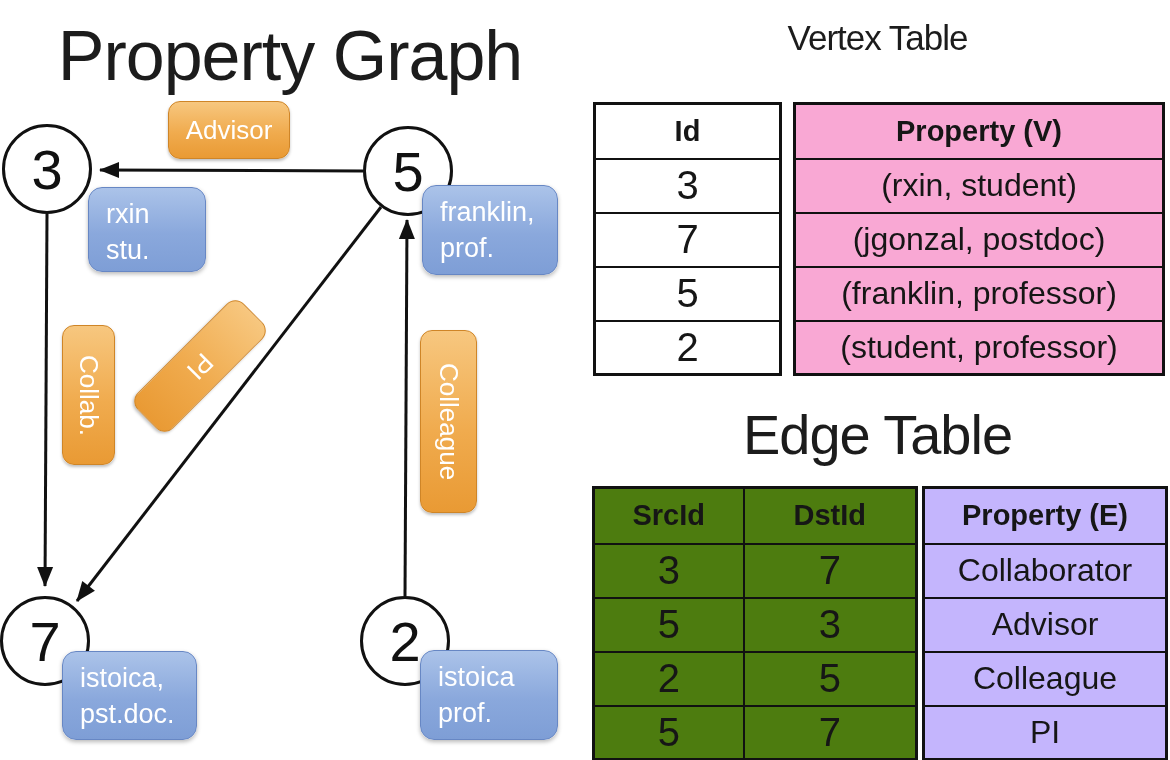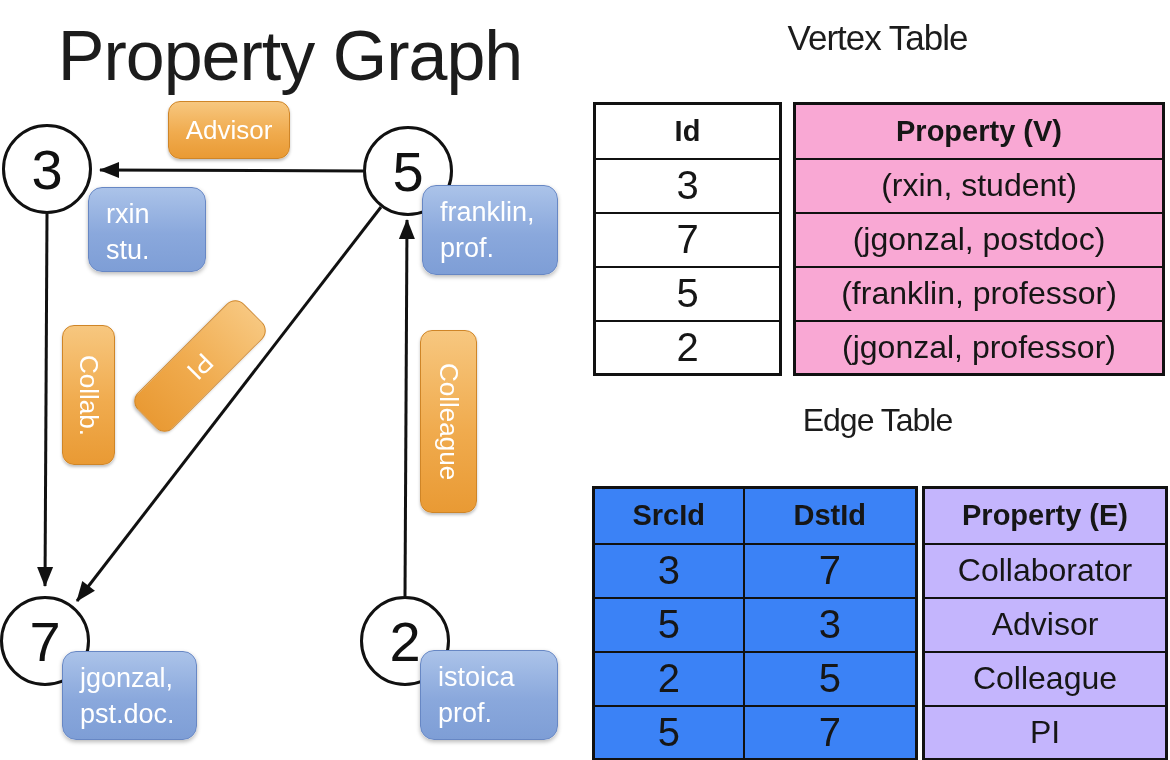--- a/index.html
+++ b/index.html
@@ -5,21 +5,21 @@
   * { margin: 0; padding: 0; box-sizing: border-box; }
   html, body { width: 1170px; height: 760px; background: #ffffff; overflow: hidden;
     font-family: "Liberation Sans", sans-serif; color: #161616; }
   .stage { position: relative; width: 1170px; height: 760px; background: #fff; }
 
   
   .big-title { position: absolute; text-align: center; font-weight: 400;
     color: #1c1c1c; letter-spacing: -1px; }
   .graph-title { left: 0; top: 16px; width: 580px; font-size: 70px; }
   .vertex-title { left: 585px; top: 18px; width: 585px; font-size: 35px; }
-  .edge-title { left: 585px; top: 402px; width: 585px; font-size: 32px; }
+  .edge-title { left: 585px; top: 402px; width: 585px; font-size: 56px; }
 
   
   .node { position: absolute; width: 90px; height: 90px; border: 3px solid #111;
     border-radius: 50%; background: #fff; display: flex; align-items: center;
     justify-content: center; font-size: 56px; font-weight: 400; color: #111; z-index: 2; }
   .node-3 { left: 2px;  top: 124px; }
   .node-5 { left: 363px; top: 126px; }
   .node-7 { left: 0px;  top: 596px; }
   .node-2 { left: 360px; top: 596px; }
 
@@ -55,21 +55,21 @@
   .th-cell { font-weight: bold; font-size: 29px; }
   .num-cell { font-size: 40px; }
   .prop-cell { font-size: 32px; }
   .hrow td { height: 55px; text-align: center; }
   .brow td { height: 54px; }
 
   .vtx-id-tbl   { left: 593px; top: 102px; width: 189px; background: #fff; }
   .vtx-prop-tbl { left: 793px; top: 102px; width: 372px; }
   .vtx-prop-tbl td { background: #f9a8d4; }
 
-  .edge-src-tbl  { left: 592px; top: 486px; width: 323px; background: #3b82f6; }
+  .edge-src-tbl  { left: 592px; top: 486px; width: 323px; background: #4d7c0f; }
   .edge-src-tbl .c1 { width: 150px; }
   .edge-src-tbl .c2 { width: 173px; }
   .edge-prop-tbl { left: 922px; top: 486px; width: 246px; }
   .edge-prop-tbl td { background: #c4b5fd; }
   .edge-src-tbl .hrow td, .edge-prop-tbl .hrow td { height: 56px; }
 </style>
 </head>
 <body>
 
 <div class="stage">
@@ -118,21 +118,21 @@
 
   <div class="vlabel rxin-box">
     <div>rxin</div>
     <div>stu.</div>
   </div>
   <div class="vlabel franklin-box">
     <div>franklin,</div>
     <div>prof.</div>
   </div>
   <div class="vlabel jgonzal-box">
-    <div>jgonzal,</div>
+    <div>istoica,</div>
     <div>pst.doc.</div>
   </div>
   <div class="vlabel istoica-box">
     <div>istoica</div>
     <div>prof.</div>
   </div>
 
   <table class="tbl vtx-id-tbl">
     <tbody>
         <tr class="hrow">
@@ -161,21 +161,21 @@
     <tr class="brow">
           <td class="prop-cell">(rxin, student)</td>
         </tr>
     <tr class="brow">
           <td class="prop-cell">(jgonzal, postdoc)</td>
         </tr>
     <tr class="brow">
           <td class="prop-cell">(franklin, professor)</td>
         </tr>
     <tr class="brow">
-          <td class="prop-cell">(jgonzal, professor)</td>
+          <td class="prop-cell">(student, professor)</td>
         </tr>
   </tbody>
     </table>
 
   <table class="tbl edge-src-tbl">
     <tbody>
         <tr class="hrow">
       <td class="th-cell c1">SrcId</td>
       <td class="th-cell c2">DstId</td>
     </tr>

